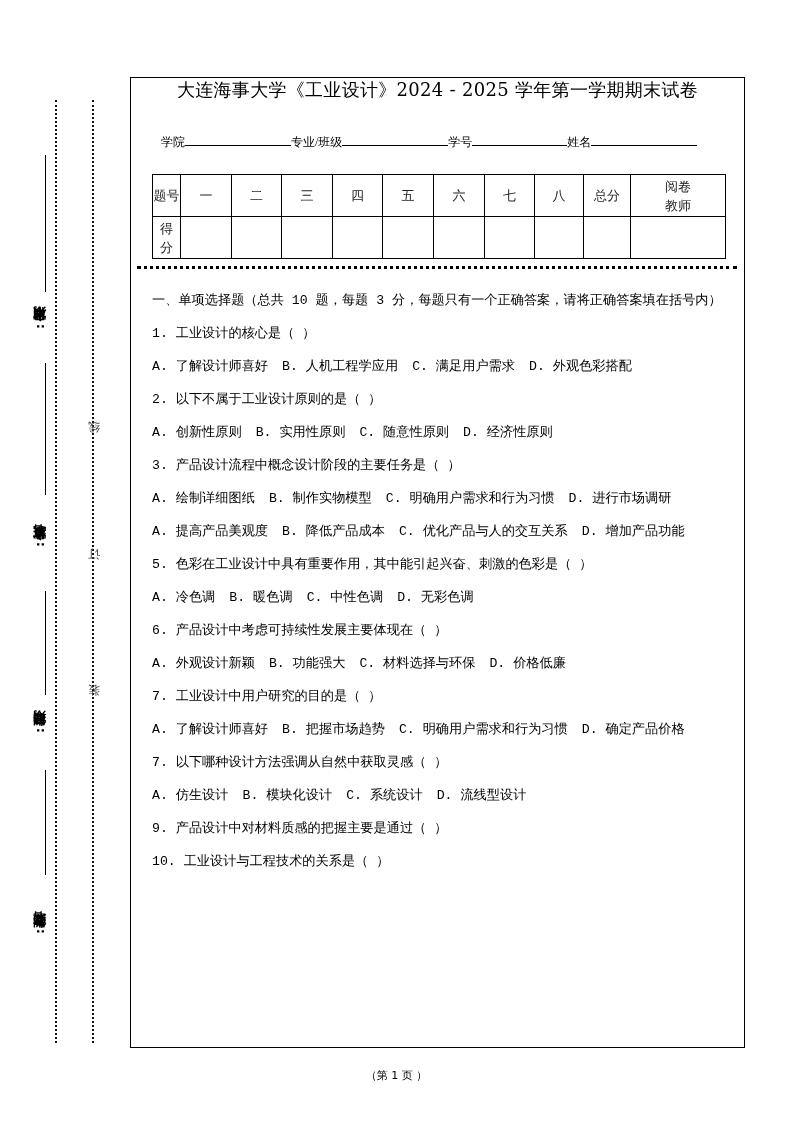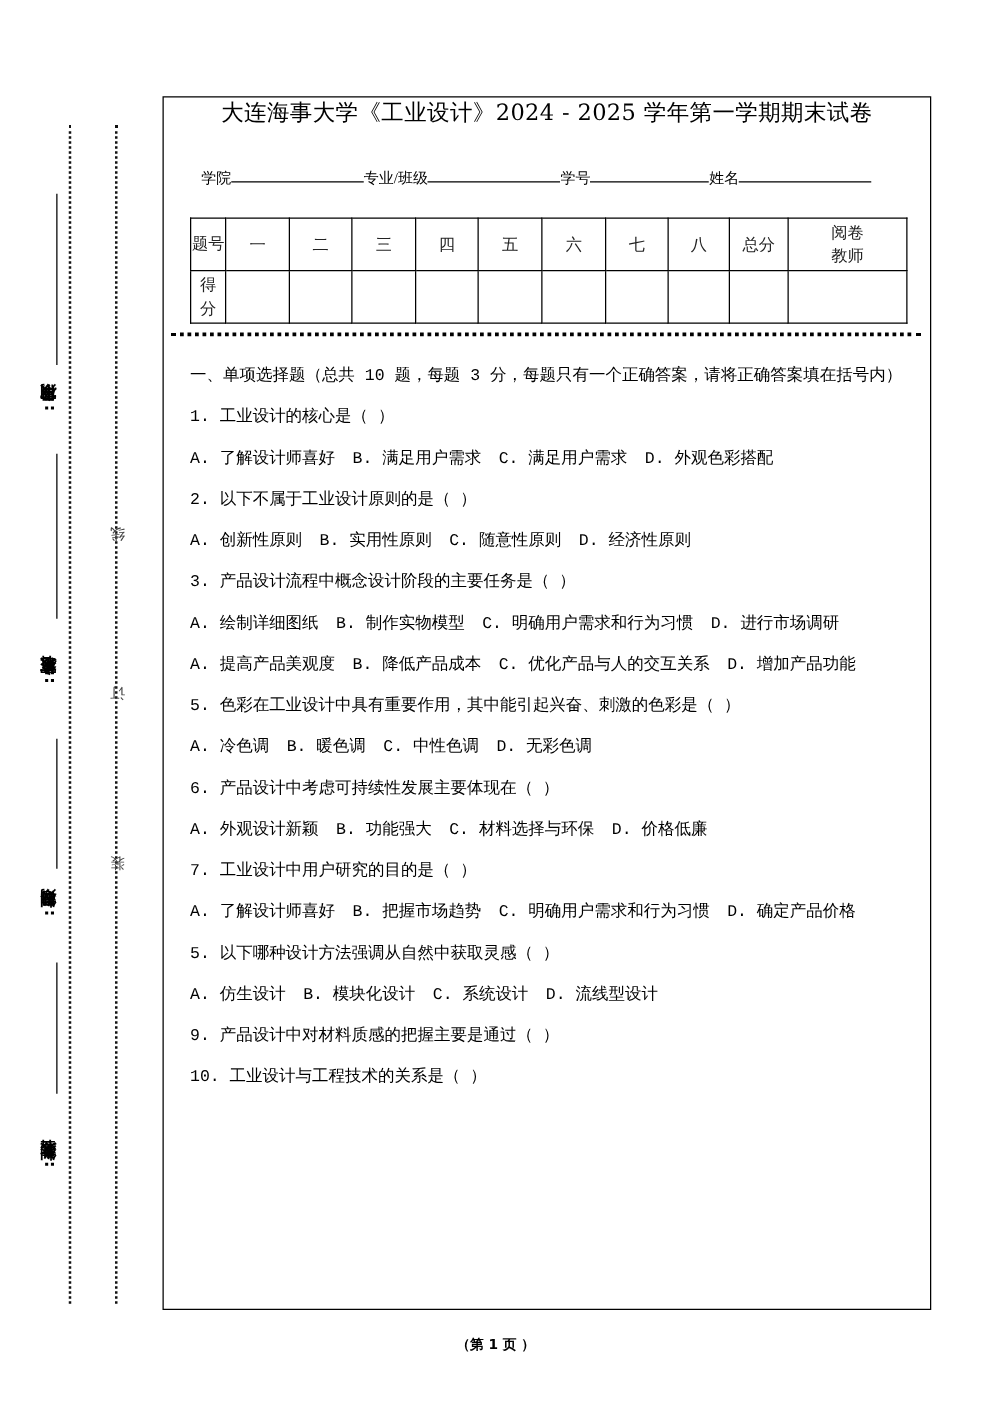--- a/index.html
+++ b/index.html
@@ -63,21 +63,21 @@
     font-size: 13.2px; line-height: 22px; margin-left: 16px;
   }
   .content p { margin: 0; }
   .section-head { margin-bottom: 11px !important; }
   .q { margin-bottom: 11px !important; }
   .opts { margin-bottom: 11px !important; word-spacing: 0; }
   .opt { margin-right: 14px; }
   .footer {
     position: absolute; top: 1068px; left: 0; width: 793px; text-align: center;
     font-family: "DejaVu Sans", "Liberation Sans", sans-serif;
-    font-weight: bold; font-size: 11px;
+    font-weight: normal; font-size: 11px;
   }
 </style>
 </head>
 <body>
 
 <div>
   <div class="dotline" style="left:55px; top:100px; height:943px;"></div>
   <div class="dotline" style="left:92px; top:100px; height:943px;"></div>
 
   <div class="sigline" style="top:155px; height:137px;"></div>
@@ -137,40 +137,40 @@
     </tr>
   </tbody>
     </table>
 
   <div class="dotsep"></div>
 
   <div class="content">
     <p class="section-head">一、单项选择题（总共 10 题，每题 3 分，每题只有一个正确答案，请将正确答案填在括号内）</p>
 
     <p class="q">1. 工业设计的核心是（  ）</p>
-    <p class="opts"><span class="opt">A. 了解设计师喜好</span><span class="opt">B. 满足用户需求</span><span class="opt">C. 满足用户需求</span><span class="opt">D. 外观色彩搭配</span></p>
+    <p class="opts"><span class="opt">A. 了解设计师喜好</span><span class="opt">B. 人机工程学应用</span><span class="opt">C. 满足用户需求</span><span class="opt">D. 外观色彩搭配</span></p>
 
     <p class="q">2. 以下不属于工业设计原则的是（  ）</p>
     <p class="opts"><span class="opt">A. 创新性原则</span><span class="opt">B. 实用性原则</span><span class="opt">C. 随意性原则</span><span class="opt">D. 经济性原则</span></p>
 
     <p class="q">3. 产品设计流程中概念设计阶段的主要任务是（  ）</p>
     <p class="opts"><span class="opt">A. 绘制详细图纸</span><span class="opt">B. 制作实物模型</span><span class="opt">C. 明确用户需求和行为习惯</span><span class="opt">D. 进行市场调研</span></p>
 
     <p class="opts"><span class="opt">A. 提高产品美观度</span><span class="opt">B. 降低产品成本</span><span class="opt">C. 优化产品与人的交互关系</span><span class="opt">D. 增加产品功能</span></p>
 
     <p class="q">5. 色彩在工业设计中具有重要作用，其中能引起兴奋、刺激的色彩是（  ）</p>
     <p class="opts"><span class="opt">A. 冷色调</span><span class="opt">B. 暖色调</span><span class="opt">C. 中性色调</span><span class="opt">D. 无彩色调</span></p>
 
     <p class="q">6. 产品设计中考虑可持续性发展主要体现在（  ）</p>
     <p class="opts"><span class="opt">A. 外观设计新颖</span><span class="opt">B. 功能强大</span><span class="opt">C. 材料选择与环保</span><span class="opt">D. 价格低廉</span></p>
 
     <p class="q">7. 工业设计中用户研究的目的是（  ）</p>
     <p class="opts"><span class="opt">A. 了解设计师喜好</span><span class="opt">B. 把握市场趋势</span><span class="opt">C. 明确用户需求和行为习惯</span><span class="opt">D. 确定产品价格</span></p>
 
-    <p class="q">5. 以下哪种设计方法强调从自然中获取灵感（  ）</p>
+    <p class="q">7. 以下哪种设计方法强调从自然中获取灵感（  ）</p>
     <p class="opts"><span class="opt">A. 仿生设计</span><span class="opt">B. 模块化设计</span><span class="opt">C. 系统设计</span><span class="opt">D. 流线型设计</span></p>
 
     <p class="q">9. 产品设计中对材料质感的把握主要是通过（  ）</p>
 
     <p class="q">10. 工业设计与工程技术的关系是（  ）</p>
   </div>
 </div>
 
 <div class="footer">（第 1 页 ）</div>
 

